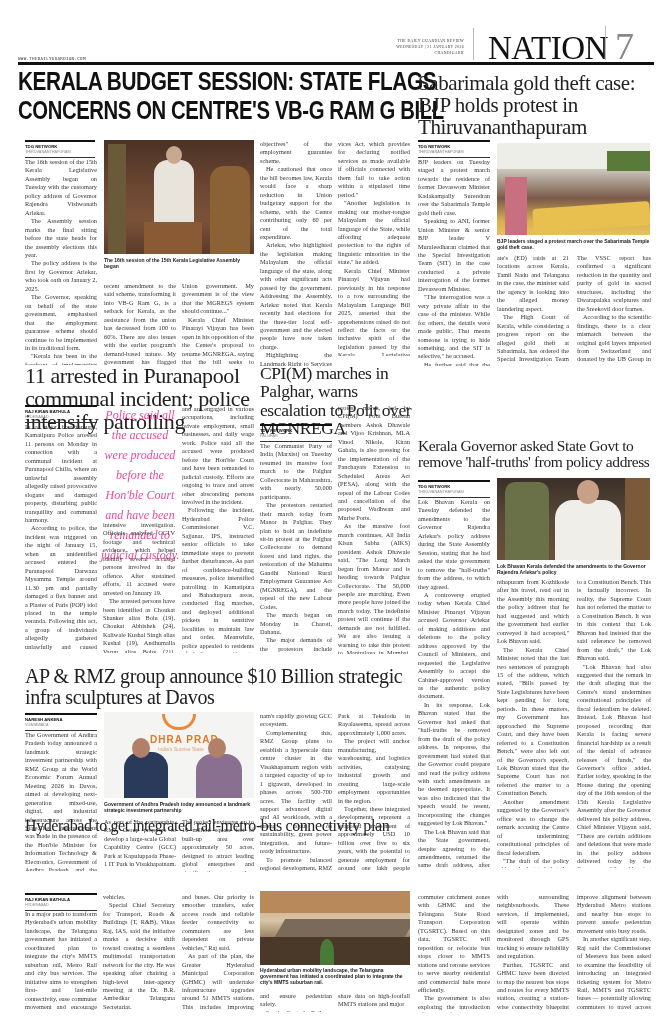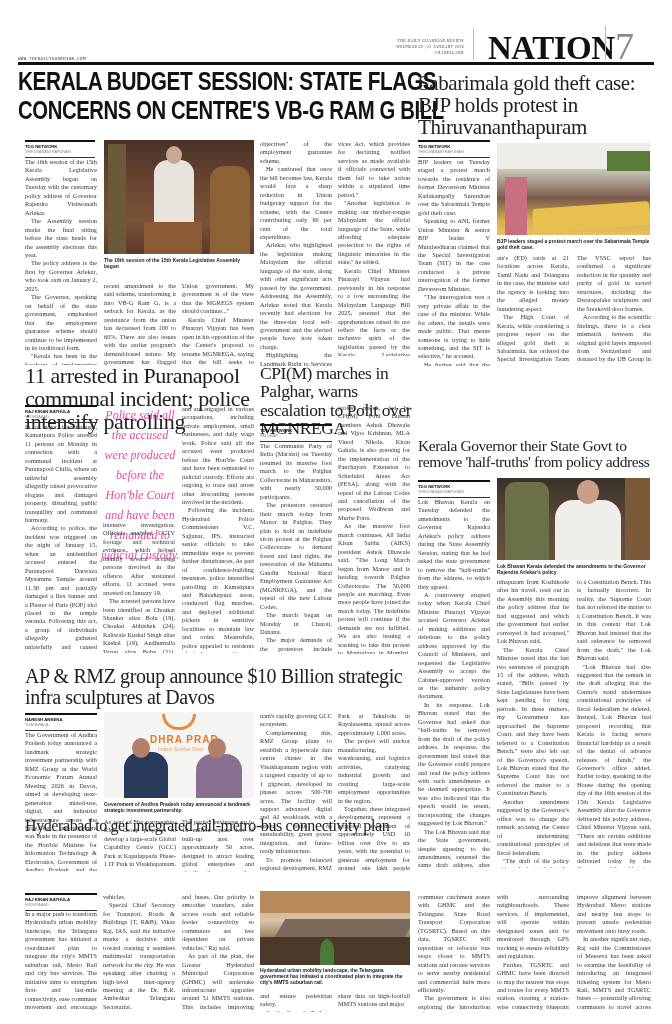--- a/index.html
+++ b/index.html
@@ -4,21 +4,21 @@
 <style>
   * { box-sizing: border-box; margin: 0; padding: 0; }
   html, body { width: 672px; height: 1024px; background: #ffffff; overflow: hidden; }
   body { position: relative; font-family: "Liberation Serif", serif; color: #222; }
   .abs { position: absolute; }
 
   
   .site-url { left: 18px; top: 56px; font-family: "DejaVu Sans Mono", monospace; font-size: 4.2px; letter-spacing: 0.3px; color: #333; }
   .pub-info { right: 208px; top: 38px; width: 120px; text-align: right; font-family: "Liberation Serif", serif; font-size: 3.8px; letter-spacing: 0.4px; line-height: 6.2px; color: #333; text-transform: uppercase; }
   .vrule { width: 1px; background: #bbb; }
-  .section-name { left: 488px; top: 30px; font-family: "Liberation Serif", serif; font-size: 33px; letter-spacing: -0.5px; color: #111; font-weight: bold; }
+  .section-name { left: 488px; top: 30px; font-family: "Liberation Serif", serif; font-size: 33px; letter-spacing: -0.5px; color: #111; }
   .page-num { left: 615px; top: 24px; font-family: "Liberation Serif", serif; font-size: 38px; color: #888; }
   .top-rule { left: 18px; top: 62px; width: 636px; height: 2.5px; background: #111; }
 
   
   .h-condensed { font-family: "Liberation Sans", sans-serif; font-weight: bold; color: #111; transform-origin: left top; white-space: nowrap; letter-spacing: -0.5px; }
   .h-serif { font-family: "Liberation Serif", serif; color: #222; line-height: 1.05; letter-spacing: -0.4px; }
 
   .byline { font-family: "Liberation Sans", sans-serif; font-size: 4.3px; font-weight: bold; color: #111; border-top: 2px solid #111; padding-top: 2px; }
   .byline .place { display: block; font-weight: normal; color: #888; font-size: 3.8px; margin-top: 1px; border-bottom: 0.8px solid #333; padding-bottom: 3px; }
 
@@ -149,21 +149,21 @@
   <p>The protestors restarted their march today from Manor in Palghar. They plan to hold an indefinite sit-in protest at the Palghar Collectorate to demand forest and land rights, the restoration of the Mahatma Gandhi National Rural Employment Guarantee Act (MGNREGA), and the repeal of the new Labour Codes.</p>
   <p>The march began on Monday in Charoti, Dahanu.</p>
   <p>The major demands of the protestors include implementation of the Forest Rights Act, vesting of all temple, inaam and government land in the name of the tillers. They have also been demanding restoration of the MGNREGA, along with cancellation of the Smart Meter scheme. The</p>
 </div>
 <div class="abs col" style="left:338px; top:404px; width:72px; height:250px;">
   <p class="first">protest march, led by CPI(M) Polit Bureau members Ashok Dhawale and Vijoo Krishnan, MLA Vinod Nikole, Kiran Gahala, is also pressing for the implementation of the Panchayats Extension to Scheduled Areas Act (PESA), along with the repeal of the Labour Codes and cancellation of the proposed Wadhwan and Murbe Ports.</p>
   <p>As the massive foot march continues, All India Kisan Sabha (AIKS) president Ashok Dhawale said, "The Long March began from Manor and is heading towards Palghar Collectorate. The 50,000 people are marching. Even more people have joined the march today. The indefinite protest will continue if the demands are not fulfilled. We are also issuing a warning to take this protest to Mantralaya in Mumbai. There is anger against the BJP government."</p>
 
 </div>
 
-<div class="abs h-serif" style="left:418px; top:438px; width:250px; font-size:15.5px;">Kerala Governor their State Govt to remove 'half-truths' from policy address</div>
+<div class="abs h-serif" style="left:418px; top:438px; width:250px; font-size:15.5px;">Kerala Governor asked State Govt to remove 'half-truths' from policy address</div>
 <div class="abs byline" style="left:418px; top:480px; width:72px;">
   <span>TDG NETWORK</span>
   <span class="place">THIRUVANANTHAPURAM</span>
 </div>
 <div class="abs col" style="left:418px; top:498px; width:72px; height:370px;">
   <p class="first">Lok Bhavan Kerala on Tuesday defended the amendments to the Governor Rajendra Arlekar's policy address during the State Assembly Session, stating that he had asked the state government to remove the "half-truths" from the address, to which they agreed.</p>
   <p>A controversy erupted today when Kerala Chief Minister Pinarayi Vijayan accused Governor Arlekar of making additions and deletions to the policy address approved by the Council of Ministers, and requested the Legislative Assembly to accept the Cabinet-approved version as the authentic policy document.</p>
   <p>In its response, Lok Bhavan stated that the Governor had asked that "half-truths be removed from the draft of the policy address. In response, the government had stated that the Governor could prepare and read the policy address with such amendments as he deemed appropriate. It was also indicated that the speech would be resent, incorporating the changes suggested by Lok Bhavan."</p>
   <p>The Lok Bhavan said that the State government, despite agreeing to the amendments, returned the same draft address, after which the Governor decided to proceed with the speech, including the changes he had suggested.</p>
 

